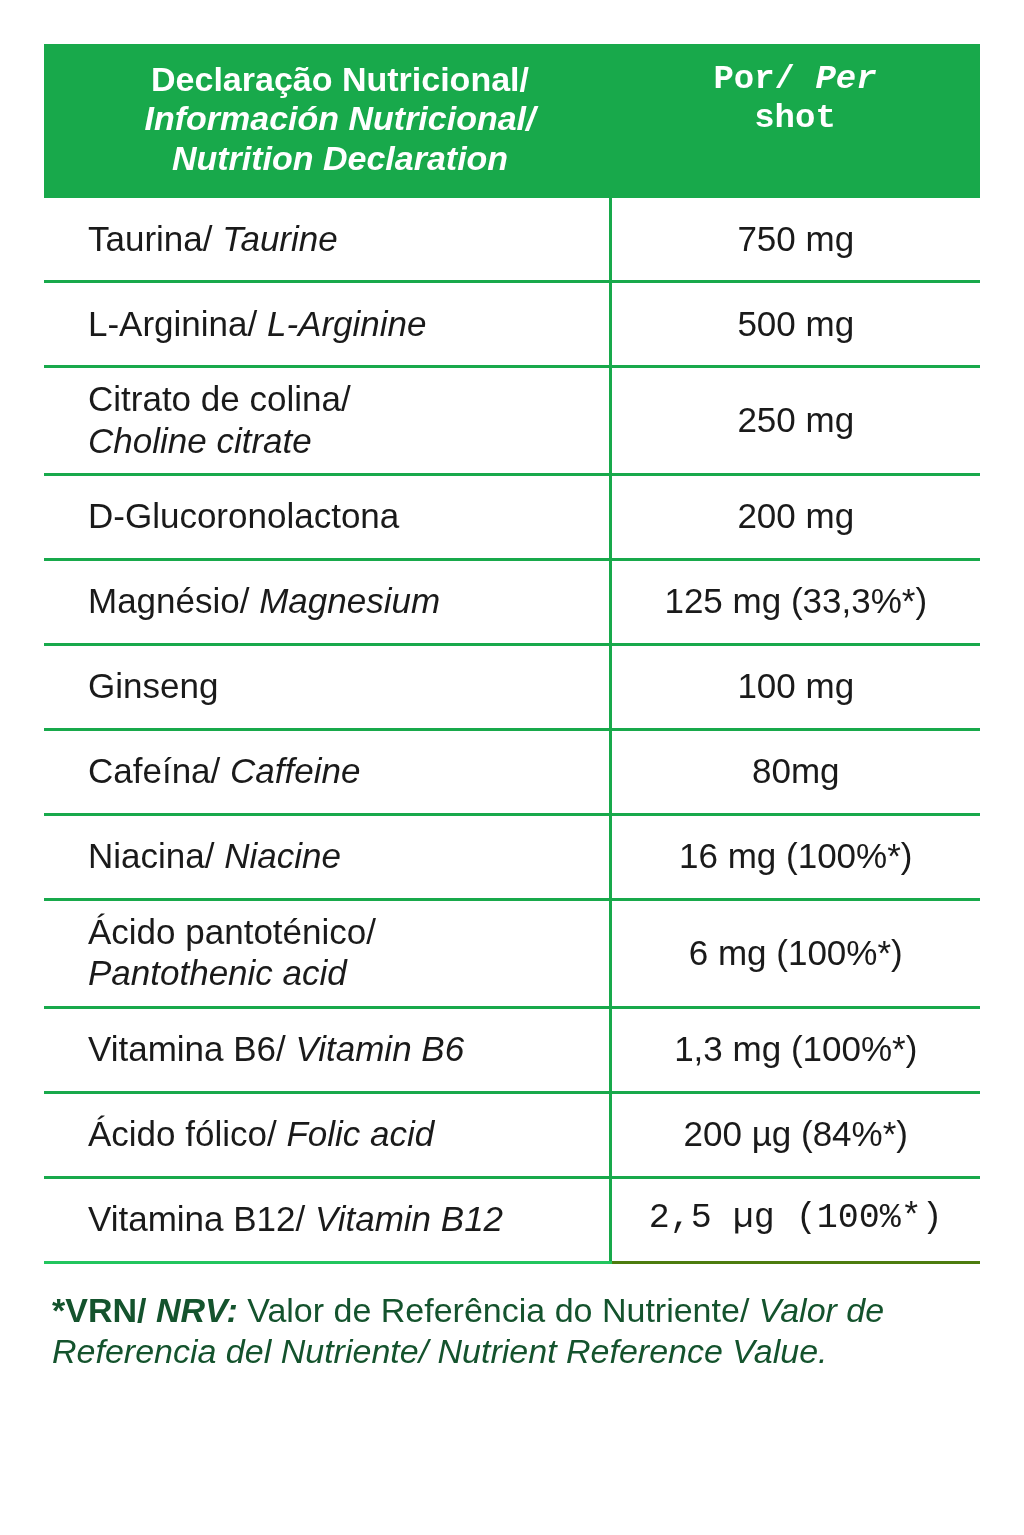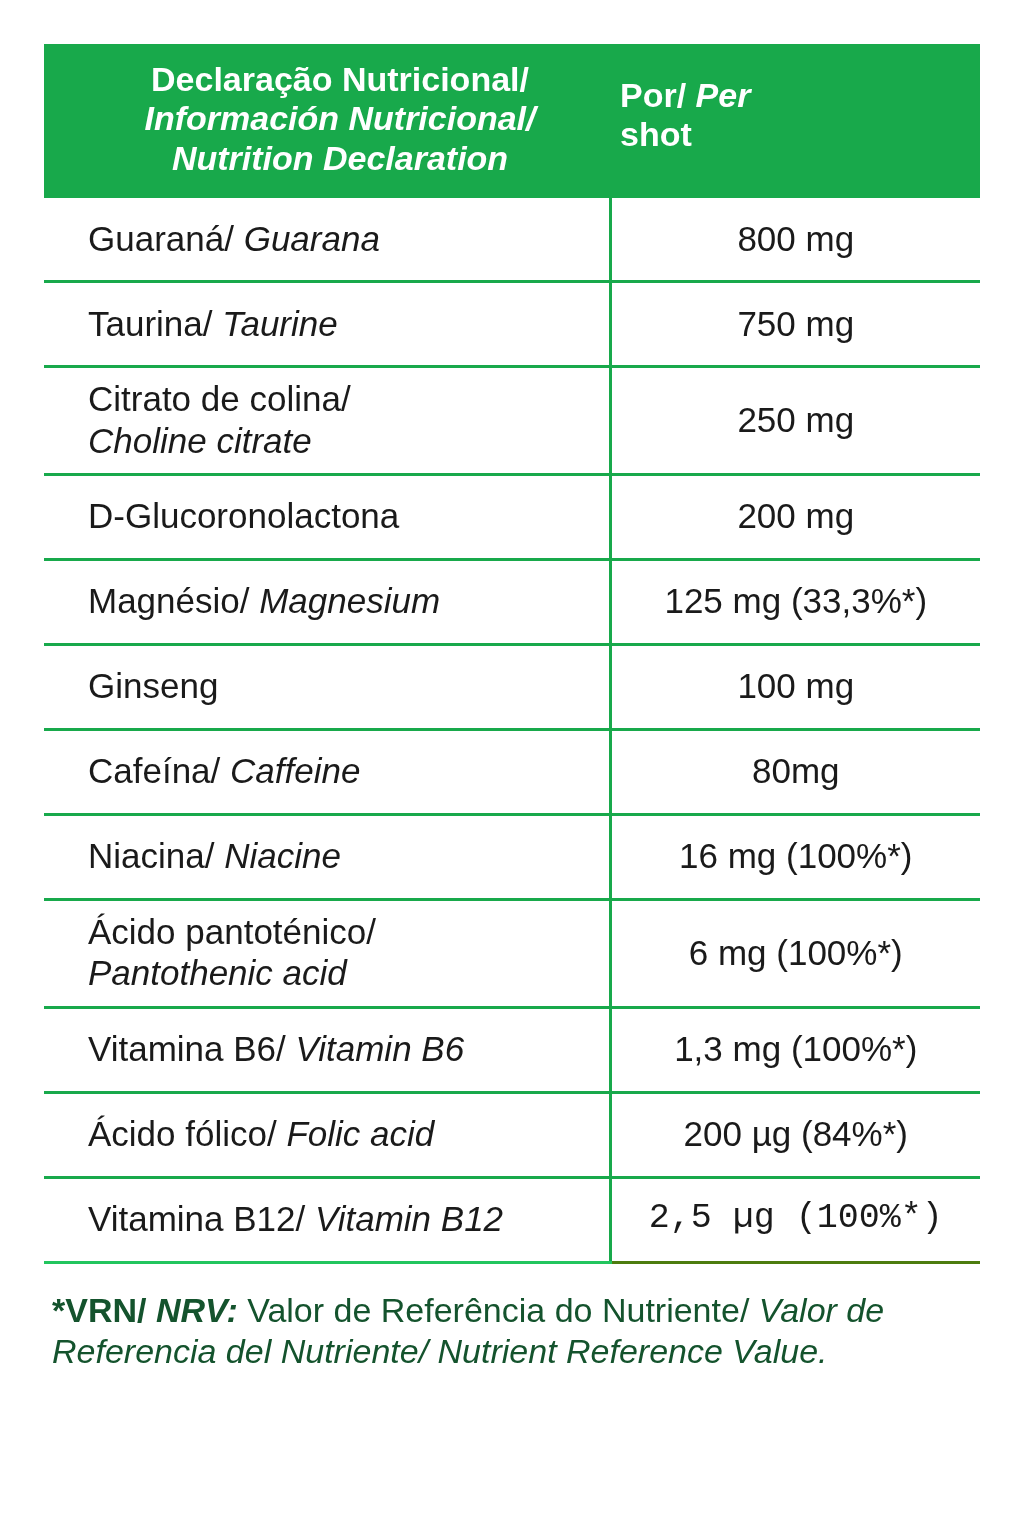--- a/index.html
+++ b/index.html
@@ -30,23 +30,24 @@
   table.nutri col.c2 { width: 370px; }
 
   thead th {
     background: #18a94b;
     color: #ffffff;
     vertical-align: top;
     padding: 16px 18px 20px 44px;
     border: none;
   }
   thead th.head-right {
-    text-align: left;
-    padding: 32px 10px 20px 10px;
+    text-align: center;
+    padding: 16px 10px 20px 10px;
     vertical-align: top;
+    font-family: Liberation Mono, monospace;
   }
   .head-line {
     font-size: 34px;
     line-height: 1.16;
     font-weight: bold;
     white-space: nowrap;
   }
   .head-line.it { font-style: italic; }
   .head-right .head-line { font-size: 34px; }
 
@@ -99,30 +100,30 @@
           <div class="head-line it">Nutrition Declaration</div>
         </th>
         <th class="head-right">
           <div class="head-line"><span>Por/ </span><span class="it">Per</span></div>
           <div class="head-line">shot</div>
         </th>
       </tr>
     </thead>
     <tbody>
 
-      <tr>
-        <td><span>Guaraná/ </span><span class="it">Guarana</span></td>
-        <td class="val">800 mg</td>
-      </tr>
 
       <tr>
         <td><span>Taurina/ </span><span class="it">Taurine</span></td>
         <td class="val">750 mg</td>
       </tr>
 
+      <tr>
+        <td><span>L-Arginina/ </span><span class="it">L-Arginine</span></td>
+        <td class="val">500 mg</td>
+      </tr>
 
       <tr>
         <td>
           <div>Citrato de colina/</div>
           <div class="it">Choline citrate</div>
         </td>
         <td class="val">250 mg</td>
       </tr>
 
       <tr>

